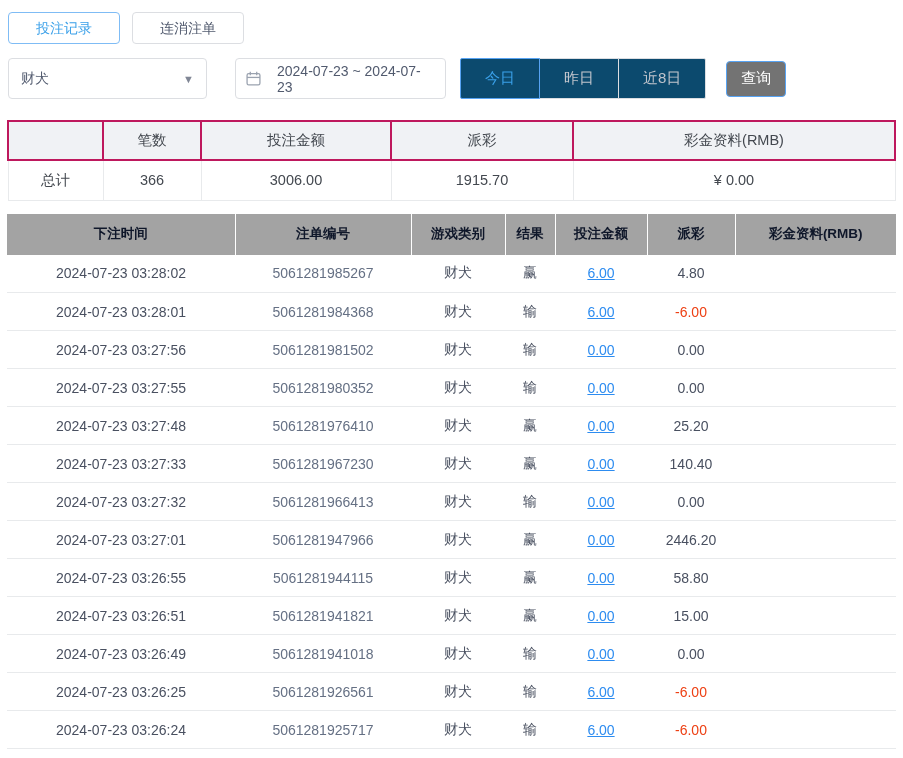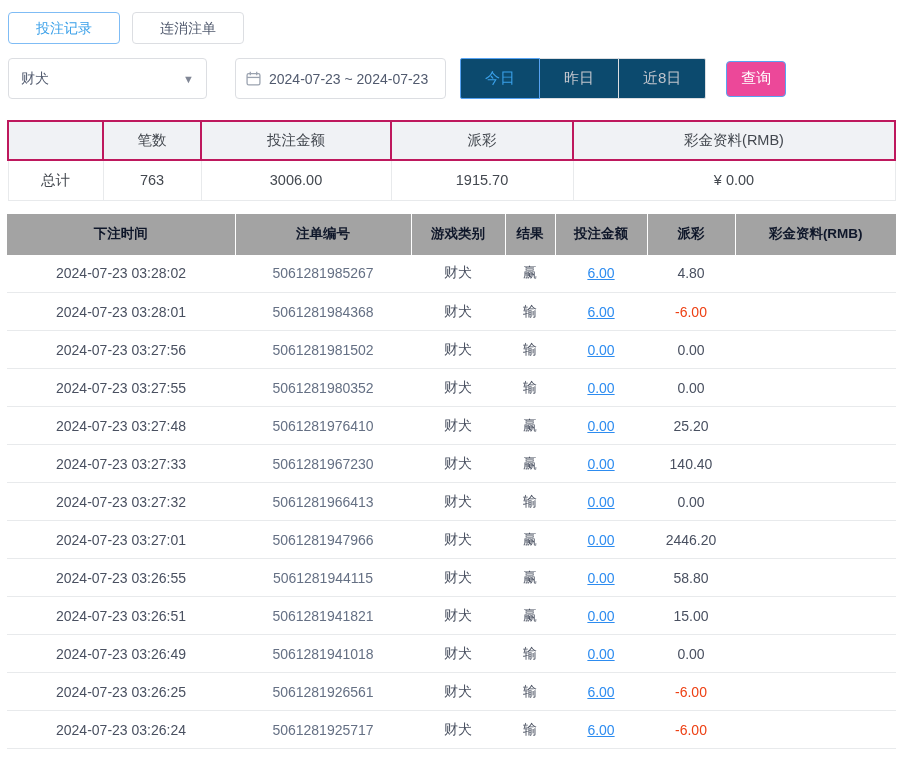--- a/index.html
+++ b/index.html
@@ -14,30 +14,30 @@
     color:#515a6e; cursor:pointer; line-height:16px; }
   .tab.active { border-color:#7fbcf5; color:#3aa0e9; }
 
   
   .filter-row { display:flex; align-items:center; margin:14px 0 0 8px; }
   .select { width:199px; height:41px; border:1px solid #dcdee2; border-radius:4px;
     display:flex; align-items:center; justify-content:space-between; padding:0 12px;
     margin-right:28px; cursor:pointer; background:#fff; }
   .select .arrow { color:#808695; font-size:11px; }
   .datepicker { width:211px; height:41px; border:1px solid #dcdee2; border-radius:4px;
-    display:flex; align-items:center; gap:8px; padding:0 10px; margin-right:14px;
+    display:flex; align-items:center; gap:16px; padding:0 10px; margin-right:14px;
     cursor:pointer; background:#fff; }
   .btn-group { display:flex; }
   .qbtn { height:41px; padding:0 24px; background:#0c4a6e; border:1px solid #dcdee2;
     color:#c0c4cc; font-size:15px; cursor:pointer; margin-left:-1px;
     font-family:inherit; }
   .qbtn:first-child { margin-left:0; border-radius:2px 0 0 2px; }
   .qbtn:last-child { border-radius:0 2px 2px 0;text-align:center; }
   .qbtn.active { border-color:#57a3f3; color:#3aa0e9; position:relative; z-index:1; }
-  .search-btn { margin-left:20px; width:60px; height:36px; background:#ec4899;
+  .search-btn { margin-left:20px; width:60px; height:36px; background:#737373;
     border:1px solid #57a3f3; border-radius:4px; color:#fff; font-size:15px;
     cursor:pointer; font-family:inherit; }
 
   
   table { border-collapse:collapse; }
   .summary { width:889px; margin:21px 7px 0 7px; }
   .summary th { background:#f0f2f5; height:39px; font-weight:400; color:#43484f;
     border:2px solid #be185d; text-align:center; font-size:14.5px; }
   .summary td { background:#fff; height:40px; border:1px solid #e8eaec;
     text-align:center; color:#43484f; font-size:14.5px; }
@@ -103,21 +103,21 @@
         <th></th>
         <th>笔数</th>
         <th>投注金额</th>
         <th>派彩</th>
         <th>彩金资料(RMB)</th>
       </tr>
     </thead>
     <tbody>
       <tr>
         <td>总计</td>
-        <td>763</td>
+        <td>366</td>
         <td>3006.00</td>
         <td>1915.70</td>
         <td>¥ 0.00</td>
       </tr>
     </tbody>
   </table>
 
   <table class="records">
     <colgroup>
       <col style="width:228px">

